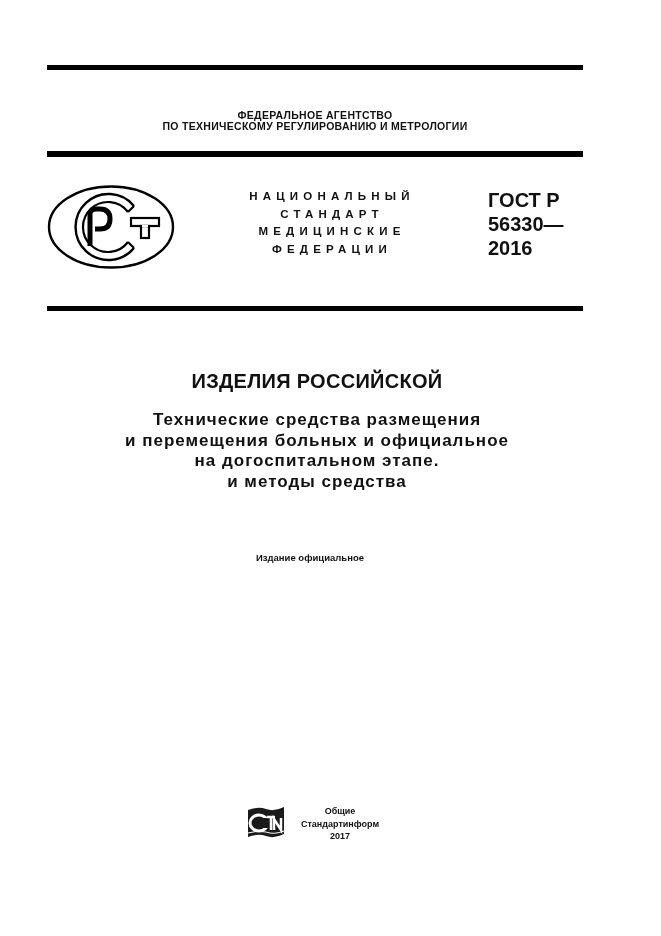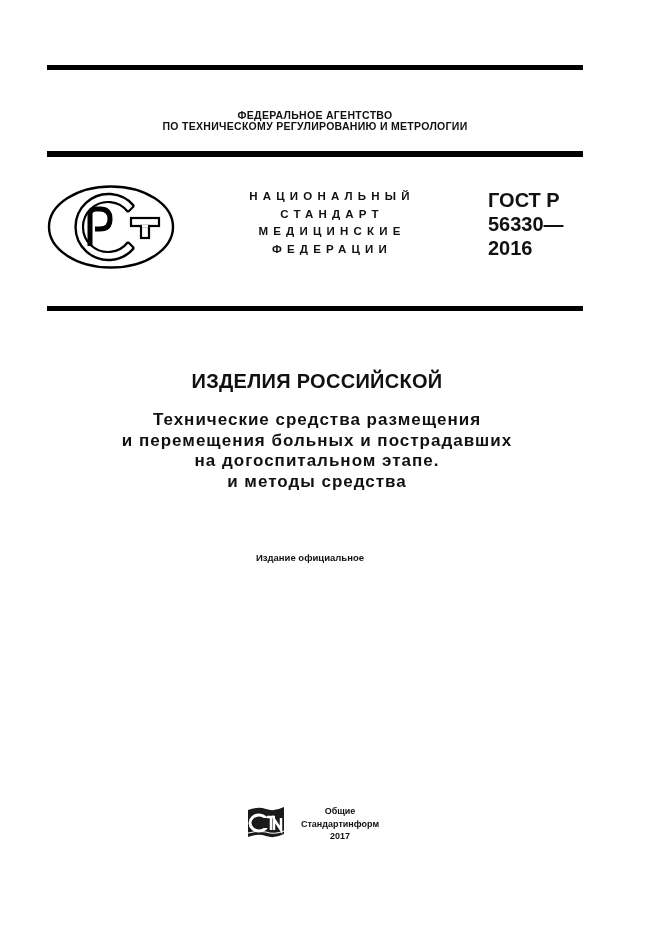--- a/index.html
+++ b/index.html
@@ -154,21 +154,21 @@
   <div>56330—</div>
   <div>2016</div>
 </div>
 
 <div class="rule rule-3"></div>
 
 <div class="title">ИЗДЕЛИЯ РОССИЙСКОЙ</div>
 
 <div class="subtitle">
   <div>Технические средства размещения</div>
-  <div>и перемещения больных и пострадавших</div>
+  <div>и перемещения больных и официальное</div>
   <div>на догоспитальном этапе.</div>
   <div>и методы средства</div>
 </div>
 
 <div class="edition">Издание официальное</div>
 
 <div class="publisher-logo">
   <svg width="40" height="36" viewBox="0 0 40 36">
     <path d="M 2 6 Q 12 2 20 5 Q 28 8 38 3 L 38 30 Q 28 35 20 32 Q 12 29 2 33 Z" fill="#1a1a1a"></path>
     <ellipse cx="13" cy="19" rx="9" ry="8" fill="none" stroke="#fff" stroke-width="3"></ellipse>

